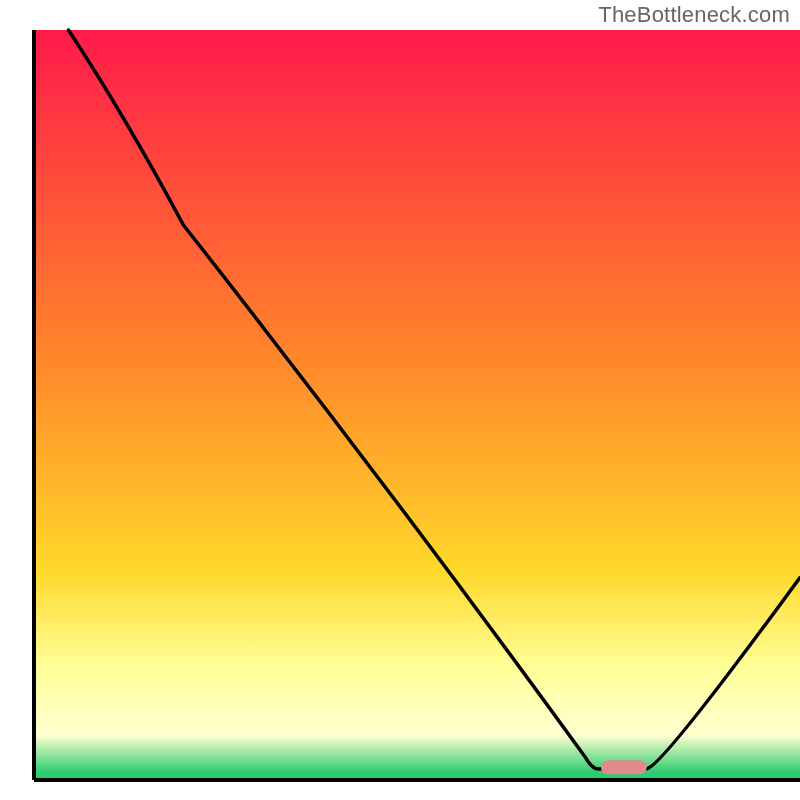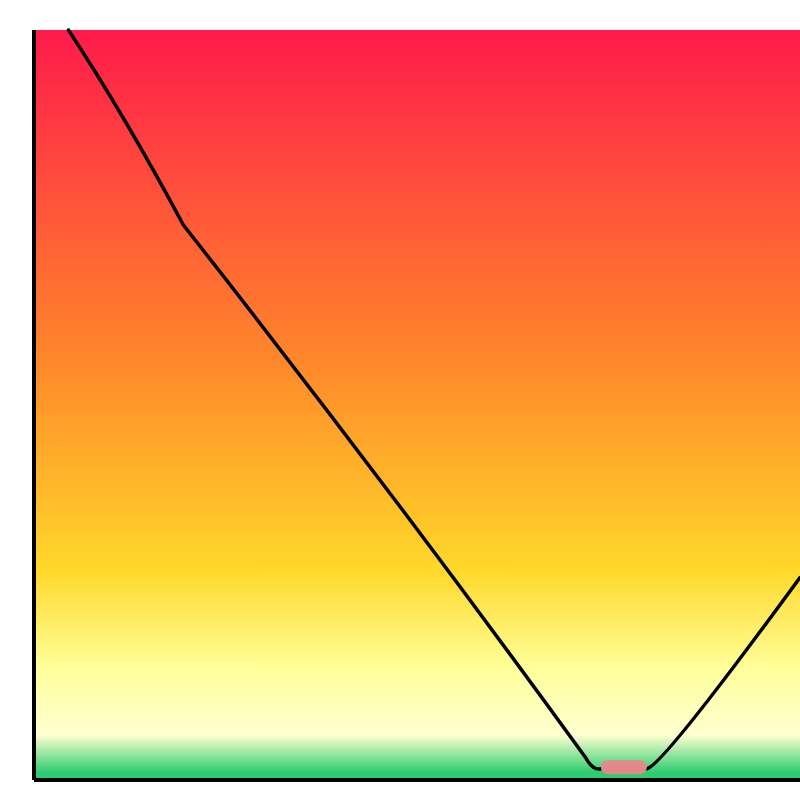--- a/index.html
+++ b/index.html
@@ -28,20 +28,21 @@
   svg.plot {
     position: absolute;
     left: 0;
     top: 0;
   }
 </style>
 </head>
 <body>
 
 <div class="wrap">
+  <div class="watermark">TheBottleneck.com</div>
   <svg class="plot" width="800" height="800" viewBox="0 0 800 800">
       <defs>
         <linearGradient id="bg-grad" x1="0" y1="0" x2="0" y2="1">
           <stop offset="0%" stop-color="#ff1a4a"></stop>
           <stop offset="45%" stop-color="#ff8a2a"></stop>
           <stop offset="72%" stop-color="#ffd82a"></stop>
           <stop offset="85%" stop-color="#ffff99"></stop>
           <stop offset="94%" stop-color="#ffffd0"></stop>
           <stop offset="99%" stop-color="#2ecc71"></stop>
           <stop offset="100%" stop-color="#2ecc71"></stop>

